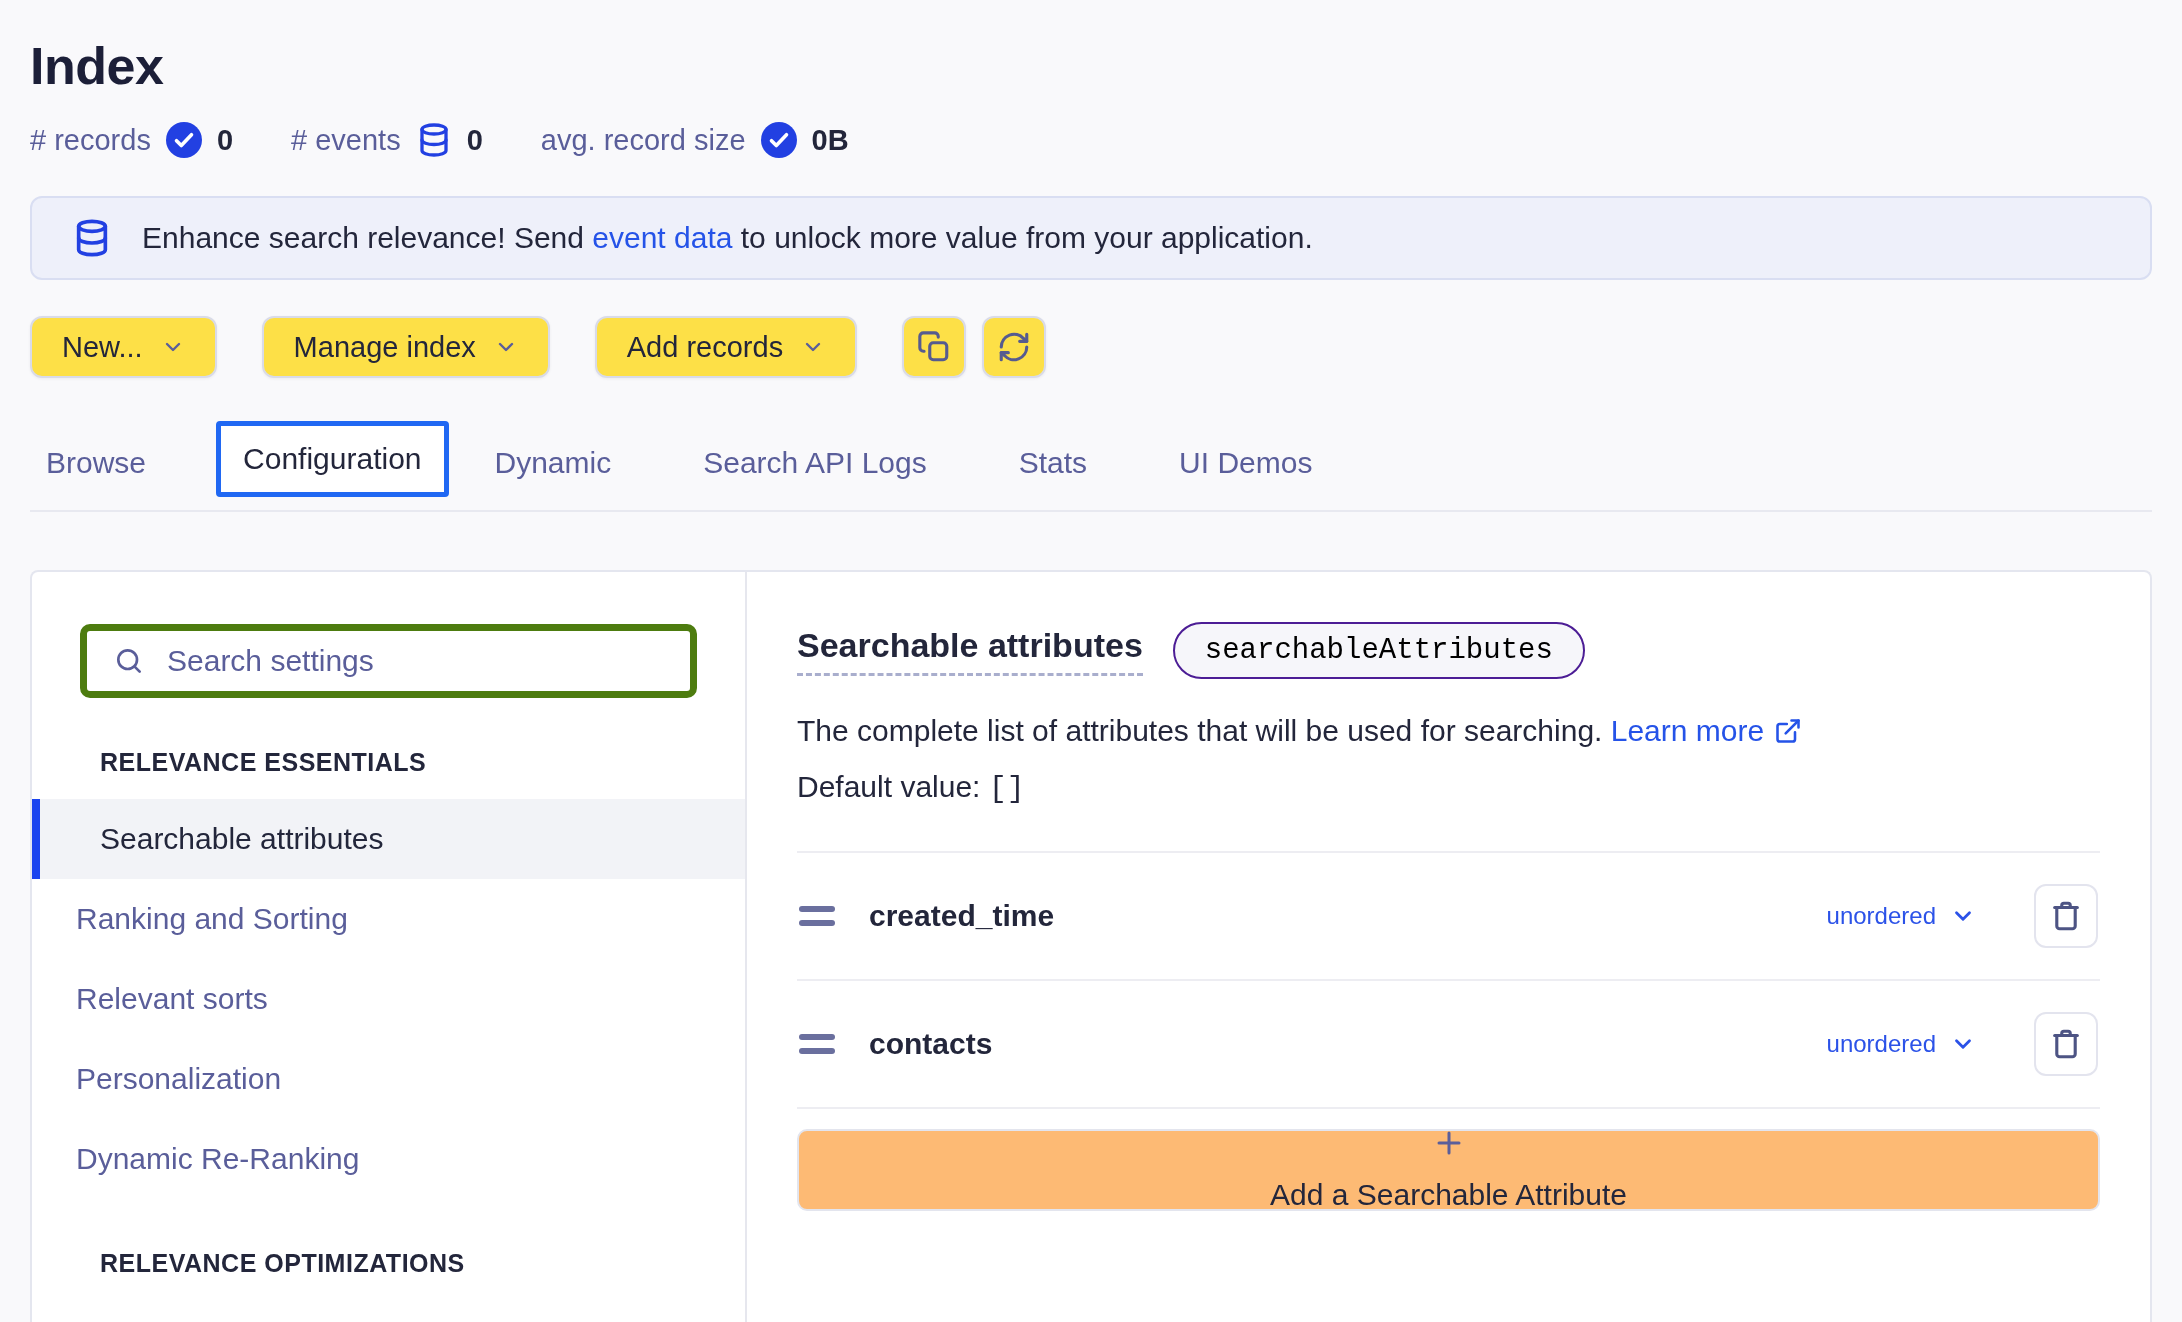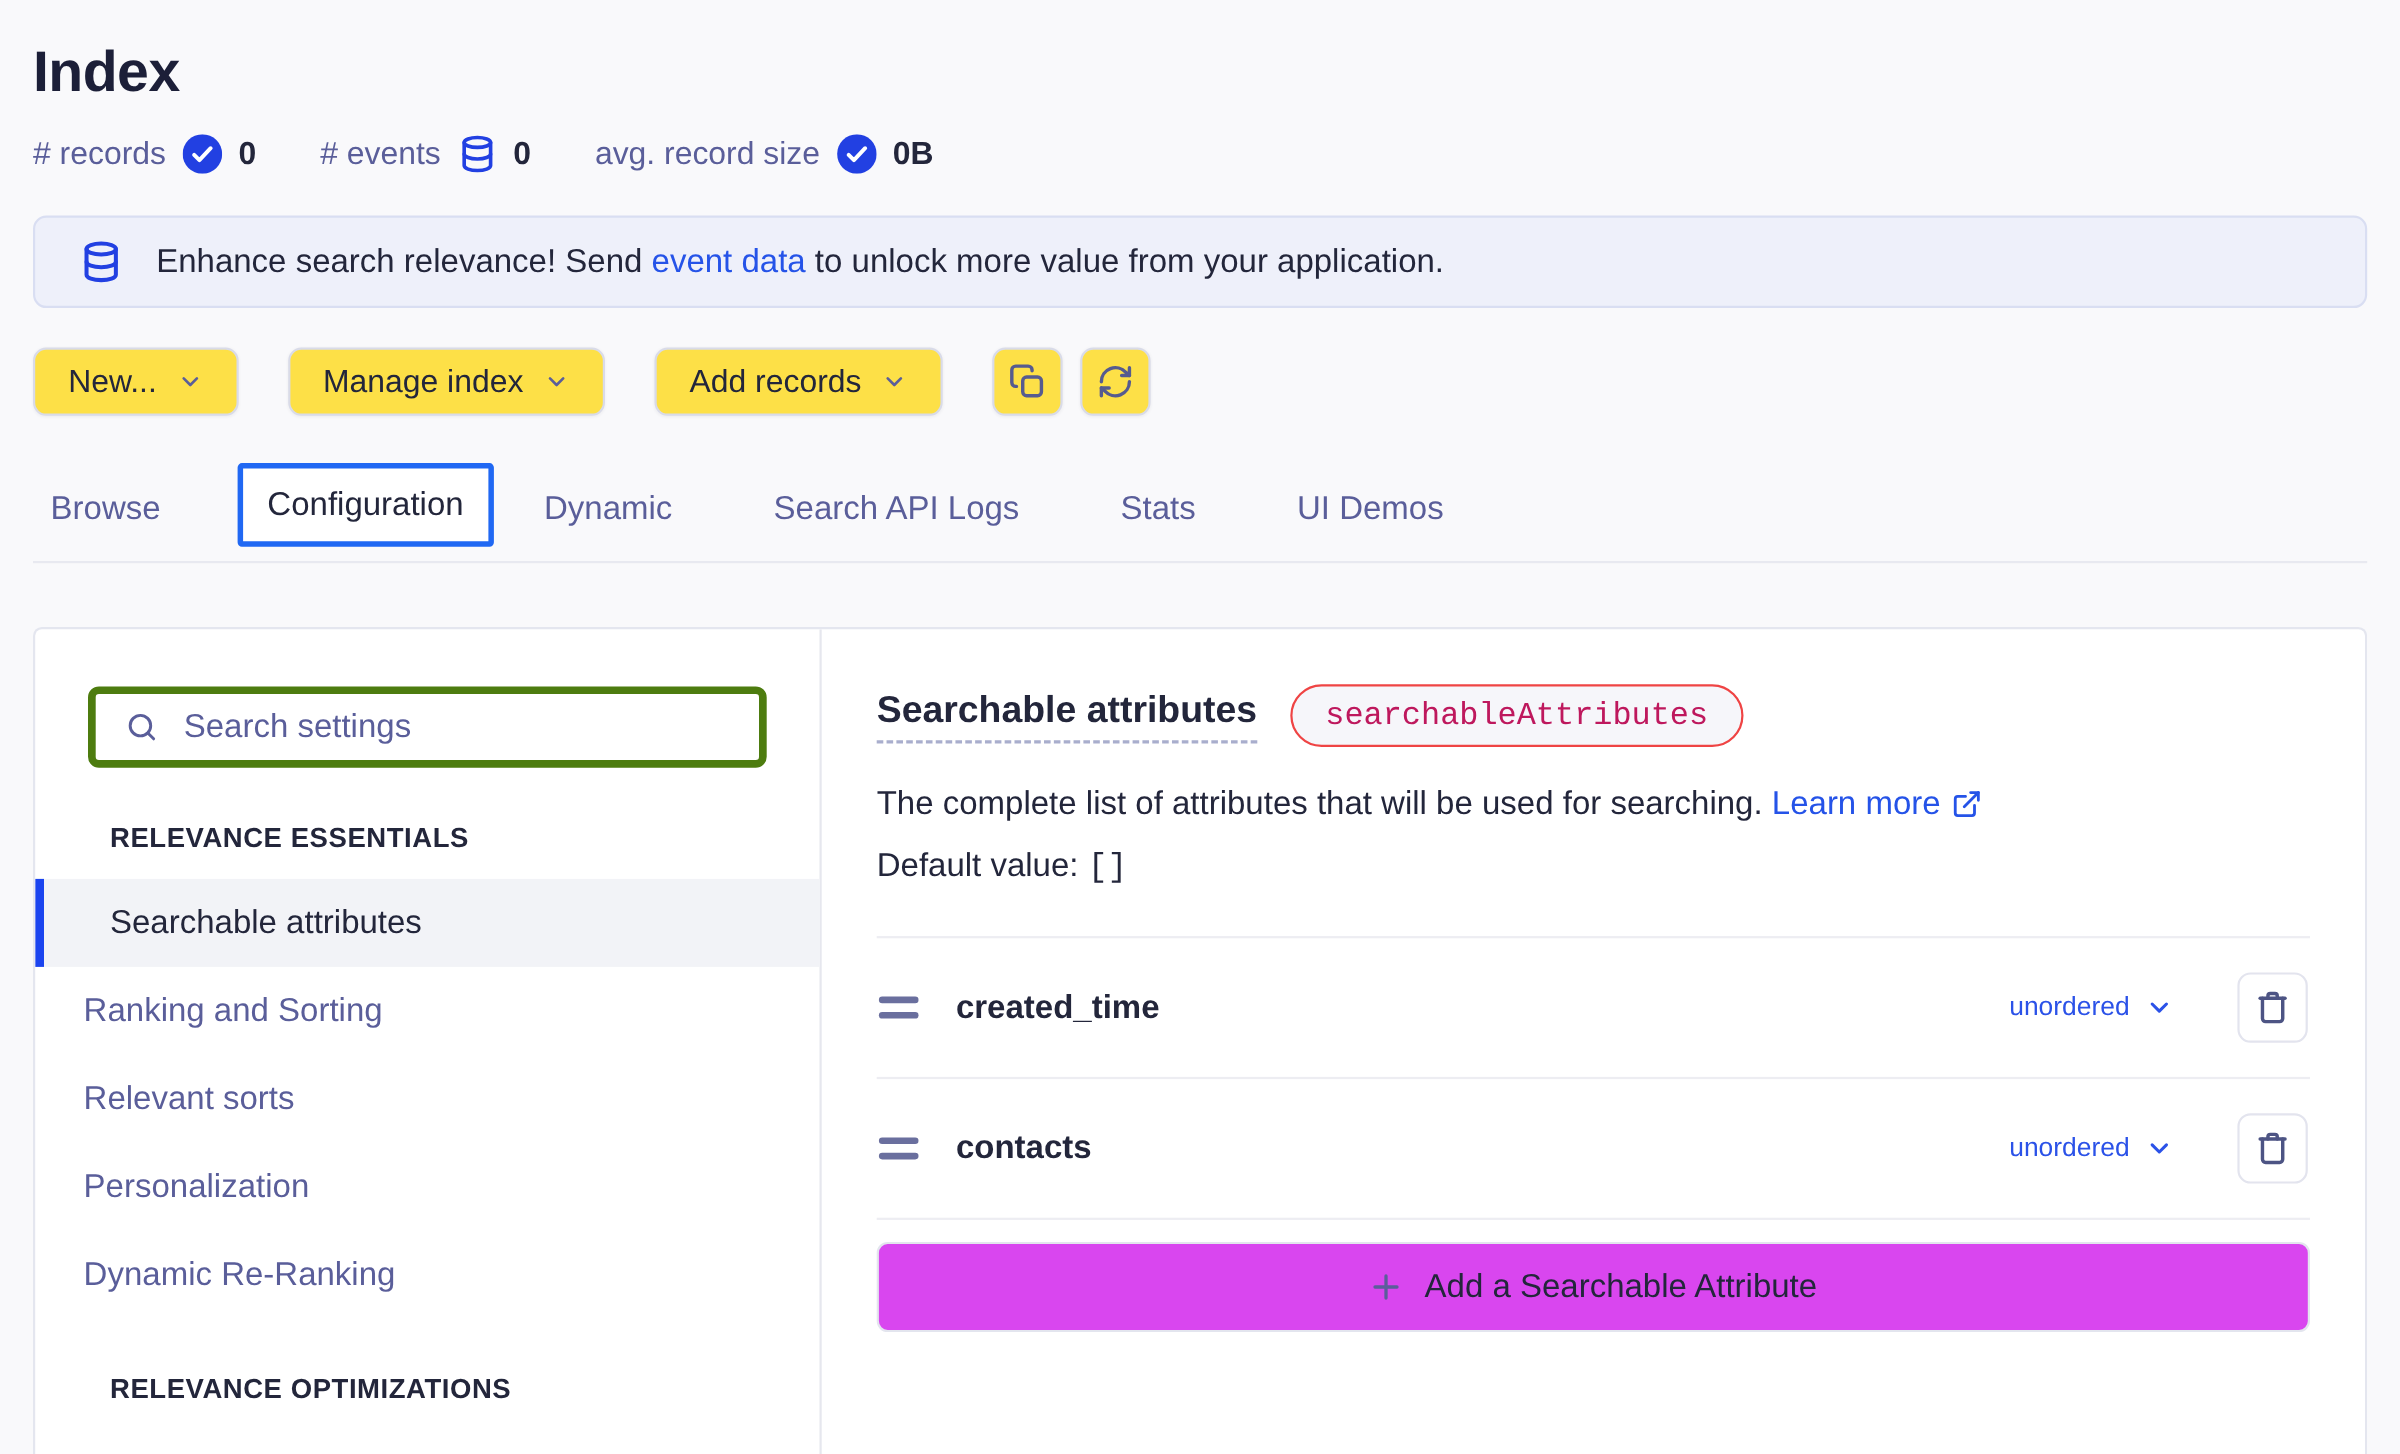--- a/index.html
+++ b/index.html
@@ -72,22 +72,22 @@
   .side-heading { margin: 50px 0 22px 68px; font-size: 25px; font-weight: 700; letter-spacing: .5px; color: #23263b; }
   .side-item { height: 80px; display: flex; align-items: center; padding-left: 44px; font-size: 30px; color: #5a5e9a; cursor: pointer; }
   .side-item.selected { background: #f2f3f7; border-left: 8px solid #1b44ef; padding-left: 60px; color: #23263b; }
 
   
   .main { flex: 1; padding: 50px 50px 0; }
   .heading-row { display: flex; align-items: center; gap: 30px; }
   .main-title { font-size: 34px; font-weight: 700; color: #23263b; border-bottom: 3px dashed #a9aecd; padding-bottom: 8px; }
   .badge {
     font-family: "Liberation Mono", "DejaVu Sans Mono", monospace;
-    font-size: 29px; color: #be185d; background: #f6f6fa;
-    border: 2px solid #ef4444; border-radius: 999px; padding: 10px 30px;
+    font-size: 29px; color: #000000; background: #f6f6fa;
+    border: 2px solid #4c1d95; border-radius: 999px; padding: 10px 30px;
   }
   .desc { margin-top: 30px; font-size: 30px; line-height: 44px; }
   .desc .line { display: block; }
   .desc .line + .line { margin-top: 12px; }
   .desc a { color: #2553e8; text-decoration: none; cursor: pointer; display: inline-flex; align-items: center; gap: 10px; }
   .mono { font-family: "Liberation Mono", "DejaVu Sans Mono", monospace; }
 
   .rows { margin-top: 40px; border-bottom: 2px solid #ededf2; text-align: center; }
   .attr-row { height: 128px; border-top: 2px solid #ededf2; display: flex; align-items: center; padding: 0 2px; }
   .drag { display: inline-flex; flex-direction: column; gap: 8px; cursor: grab; }
@@ -96,23 +96,23 @@
   .row-right { margin-left: auto; display: flex; align-items: center; }
   .order { display: inline-flex; align-items: center; gap: 14px; font-size: 24px; color: #2b52e8; cursor: pointer; text-decoration: none; }
   .trash-btn {
     width: 64px; height: 64px; margin-left: 58px;
     background: #fff; border: 2px solid #e3e4ee; border-radius: 12px;
     display: inline-flex; align-items: center; justify-content: center;
     color: #4d5484; cursor: pointer;
   }
   .add-btn {
     margin-top: 20px; width: 100%; height: 82px;
-    background: #d946ef; border: 2px solid #e3e5ee; border-radius: 10px;
+    background: #fdba74; border: 2px solid #e3e5ee; border-radius: 10px;
     display: flex; align-items: center; justify-content: center; gap: 20px;
-    font-family: inherit; font-size: 30px; color: #23263b; cursor: pointer;
+    font-family: inherit; font-size: 30px; color: #23263b; cursor: pointer; flex-direction: column;
   }
   .add-btn .plus { color: #5a5e9a; }
 </style>
 </head>
 <body>
 
 <div class="page">
 
   <h1 class="page-title">Index</h1>
 

